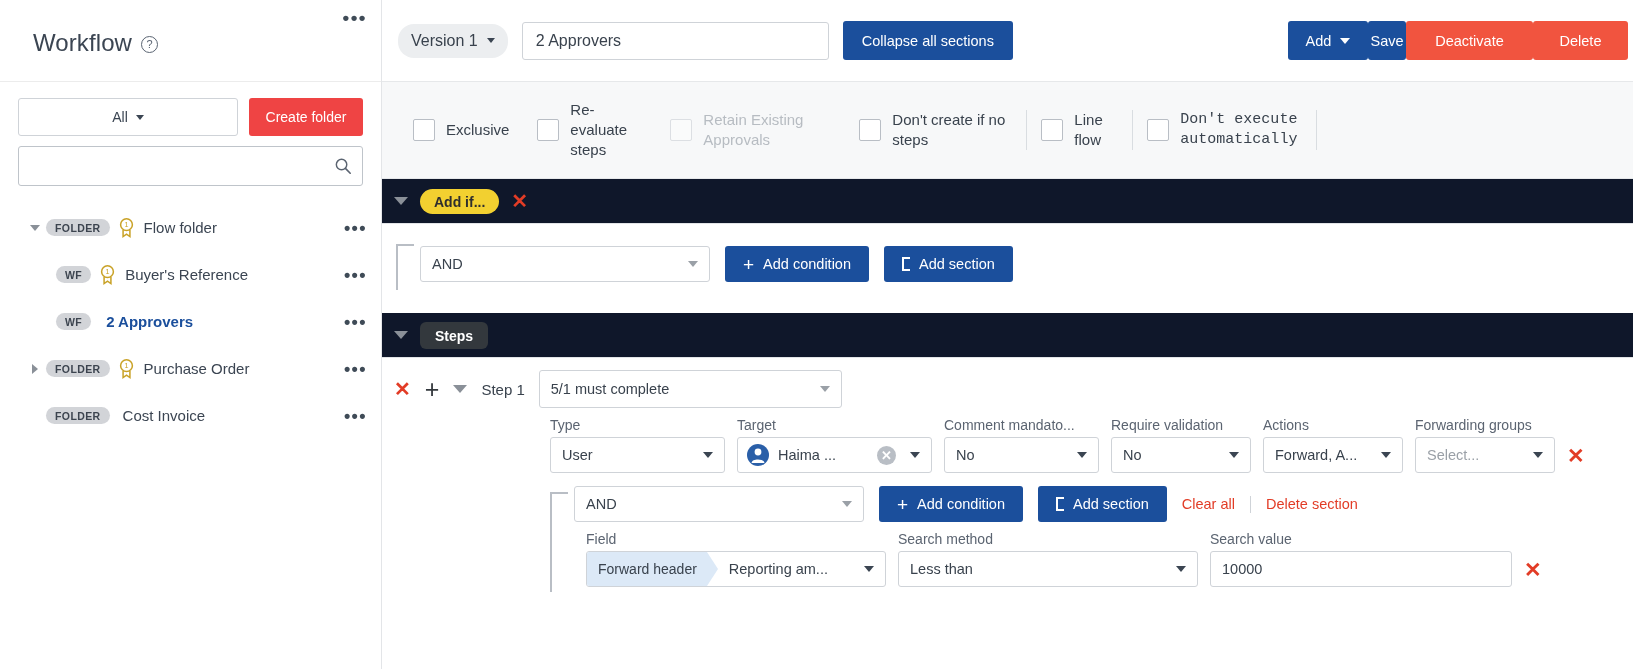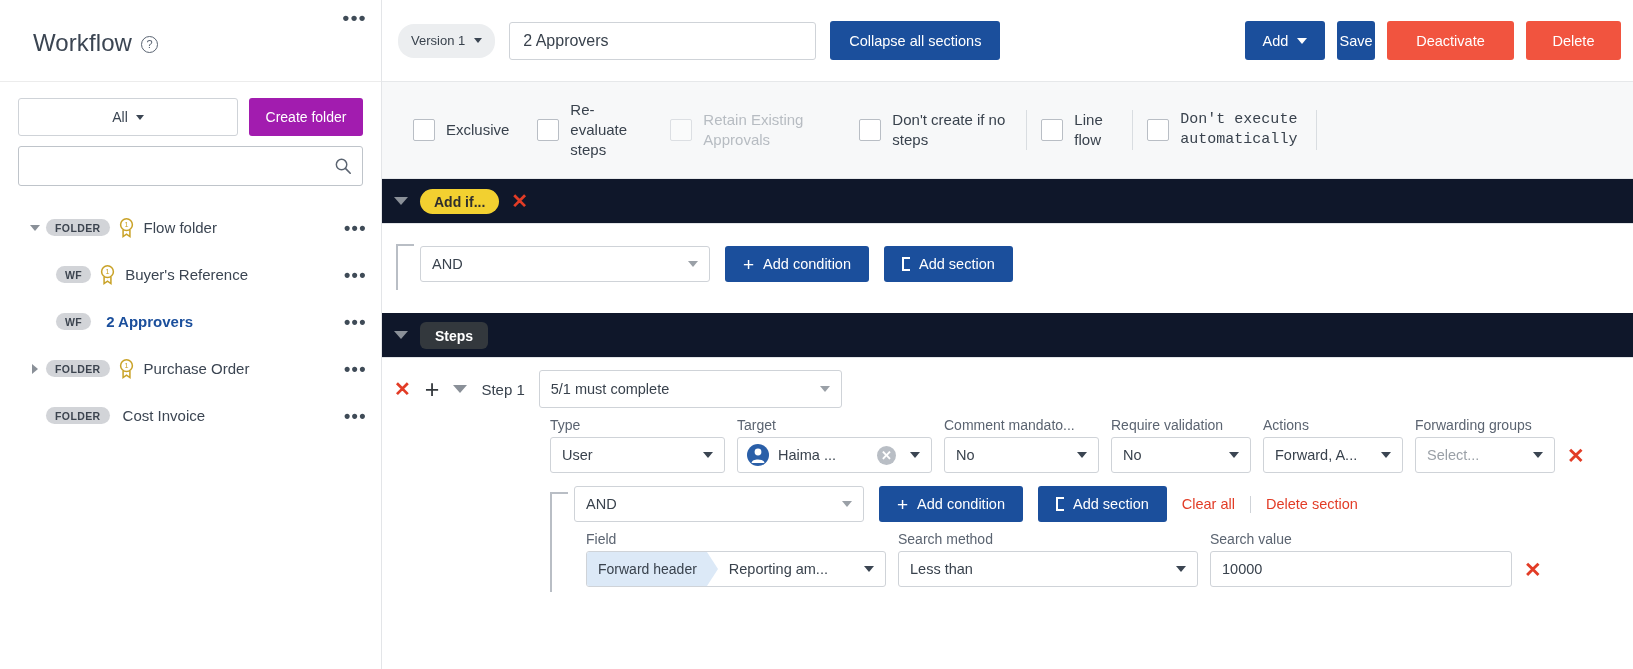--- a/index.html
+++ b/index.html
@@ -45,21 +45,21 @@
     flex: 1; height: 38px; border: 1px solid #cfd3d8; border-radius: 3px;
     background: #fff; display: flex; align-items: center; justify-content: center;
     gap: 8px; font-size: 14px; color: #3b4552; cursor: pointer;
   }
   .caret-dn {
     width: 0; height: 0; border-left: 4.5px solid transparent;
     border-right: 4.5px solid transparent; border-top: 5.5px solid #3b4552;
     display: inline-block;
   }
   .btn-create {
-    width: 114px; height: 38px; background: #a21caf; color: #fff;
+    width: 114px; height: 38px; background: #ef4444; color: #fff;
     border: none; border-radius: 3px; font-size: 14px; cursor: pointer;
     font-family: "Liberation Sans", sans-serif;
   }
   .sb-search {
     margin-top: 10px; height: 40px; border: 1px solid #bfc4ca; border-radius: 3px;
     background: #fff; display: flex; align-items: center; padding: 0 10px;
     position: relative;
   }
   .sb-search input {
     flex: 1; border: none; outline: none; font-size: 14px;
@@ -93,36 +93,36 @@
 
   
   .main { flex: 1; height: 669px; display: flex; flex-direction: column; background:#f1f2f4; overflow:hidden; }
 
   .toolbar {
     height: 82px; background: #ffffff; border-bottom: 1px solid #e6e8ea;
     display: flex; align-items: center; padding: 0 0 0 16px; gap: 14px; flex:0 0 auto;
   }
   .version-pill {
     background: #eceef0; border-radius: 16px; height: 34px; padding: 0 13px;
-    display: flex; align-items: center; gap: 9px; font-size: 13px; color: #39424d;
+    display: flex; align-items: center; gap: 9px; font-size: 16px; color: #39424d;
     cursor: pointer;
   }
   .name-input {
     width: 307px; height: 38px; border: 1px solid #cfd3d8; border-radius: 3px;
     font-size: 16px; color: #39424d; padding: 0 13px; outline: none; background:#fff;
     font-family: "Liberation Sans", sans-serif;
   }
   .btn {
     border: none; border-radius: 3px; color: #fff; font-size: 14.5px;
     cursor: pointer; font-family: "Liberation Sans", sans-serif; height: 39px;
     display: inline-flex; align-items: center; justify-content: center; gap: 9px;
   }
   .btn-blue { background: #1b4f9c; }
   .btn-red { background: #f1543f; }
-  .tb-right { margin-left: auto; display: flex; gap: 12px; padding-right: 12px; }
+  .tb-right { margin-left: auto; display: flex; padding-right: 5px; }
   .caret-w { width:0;height:0;border-left:5px solid transparent;border-right:5px solid transparent;border-top:6px solid #fff; }
 
   .checkrow {
     height: 97px; background: #f7f8f9; border-bottom: 1px solid #e6e8ea;
     display: flex; align-items: center; padding-left: 17px; flex:0 0 auto;
   }
   .cbgroup { display: flex; align-items: center; gap: 11px; padding: 0 14px; }
   .cbox {
     width: 22px; height: 22px; border: 1px solid #b9bec5; background: #fff;
     border-radius: 2px; flex: 0 0 auto; cursor: pointer;

